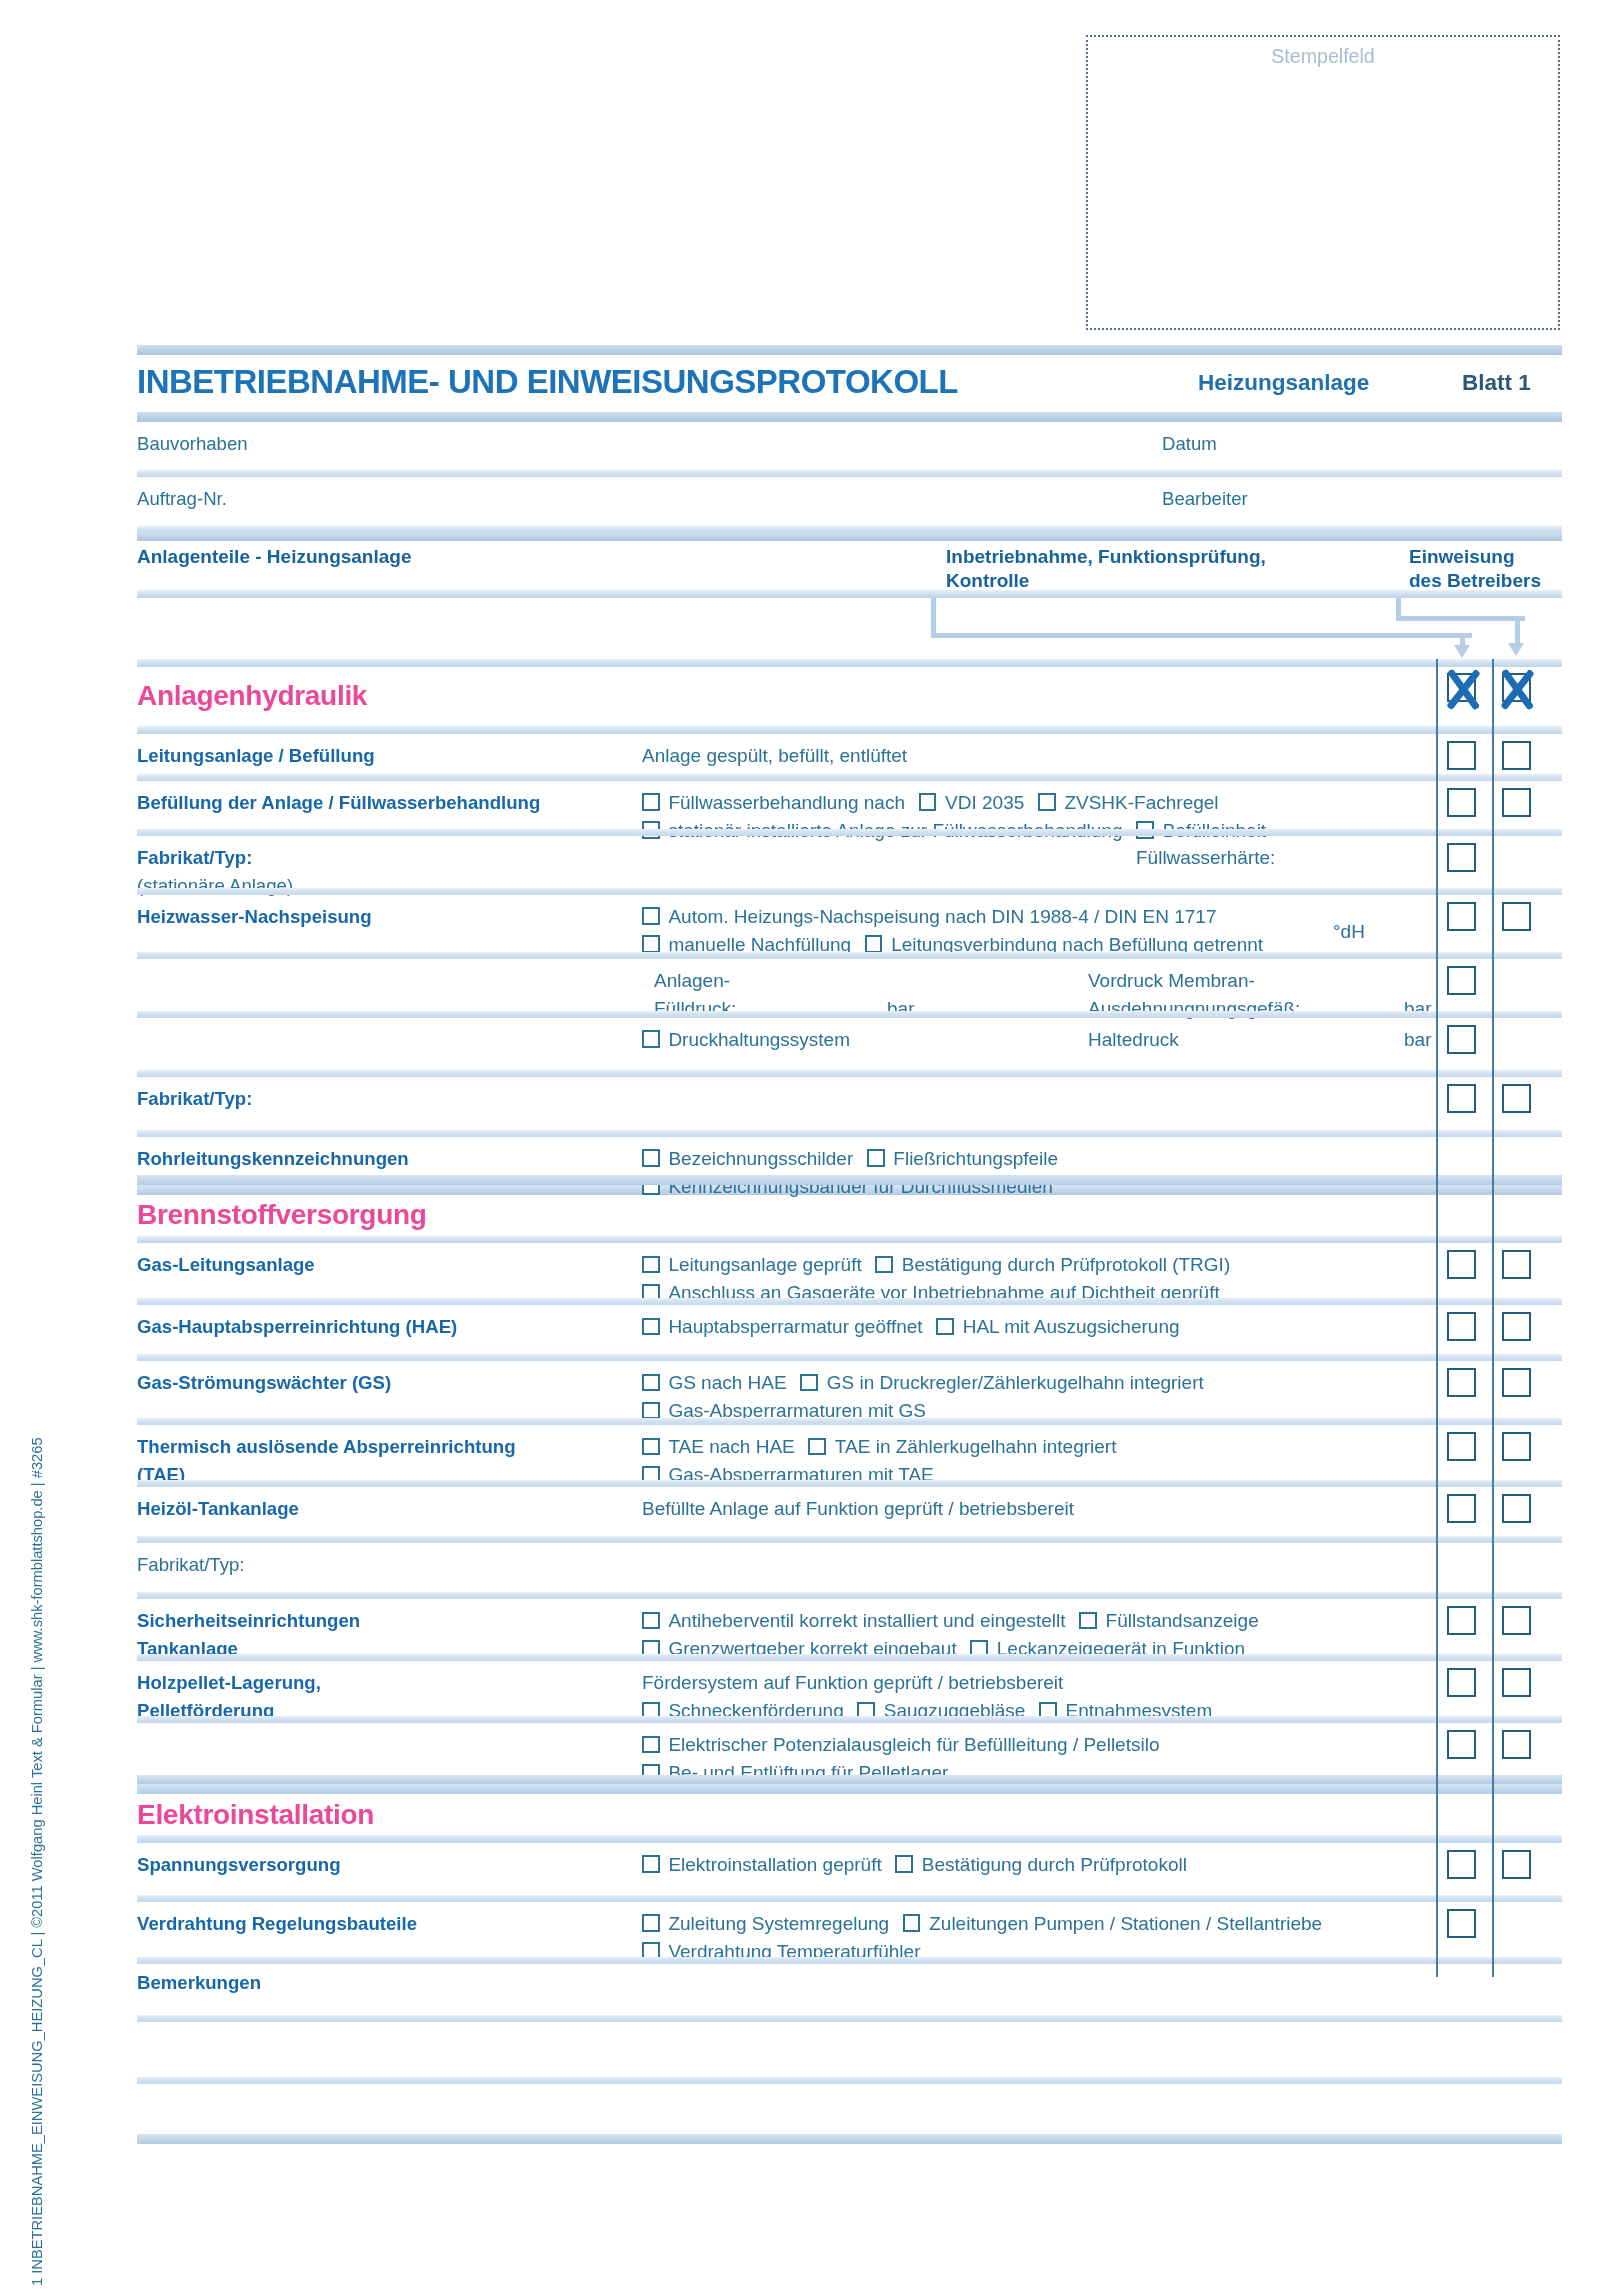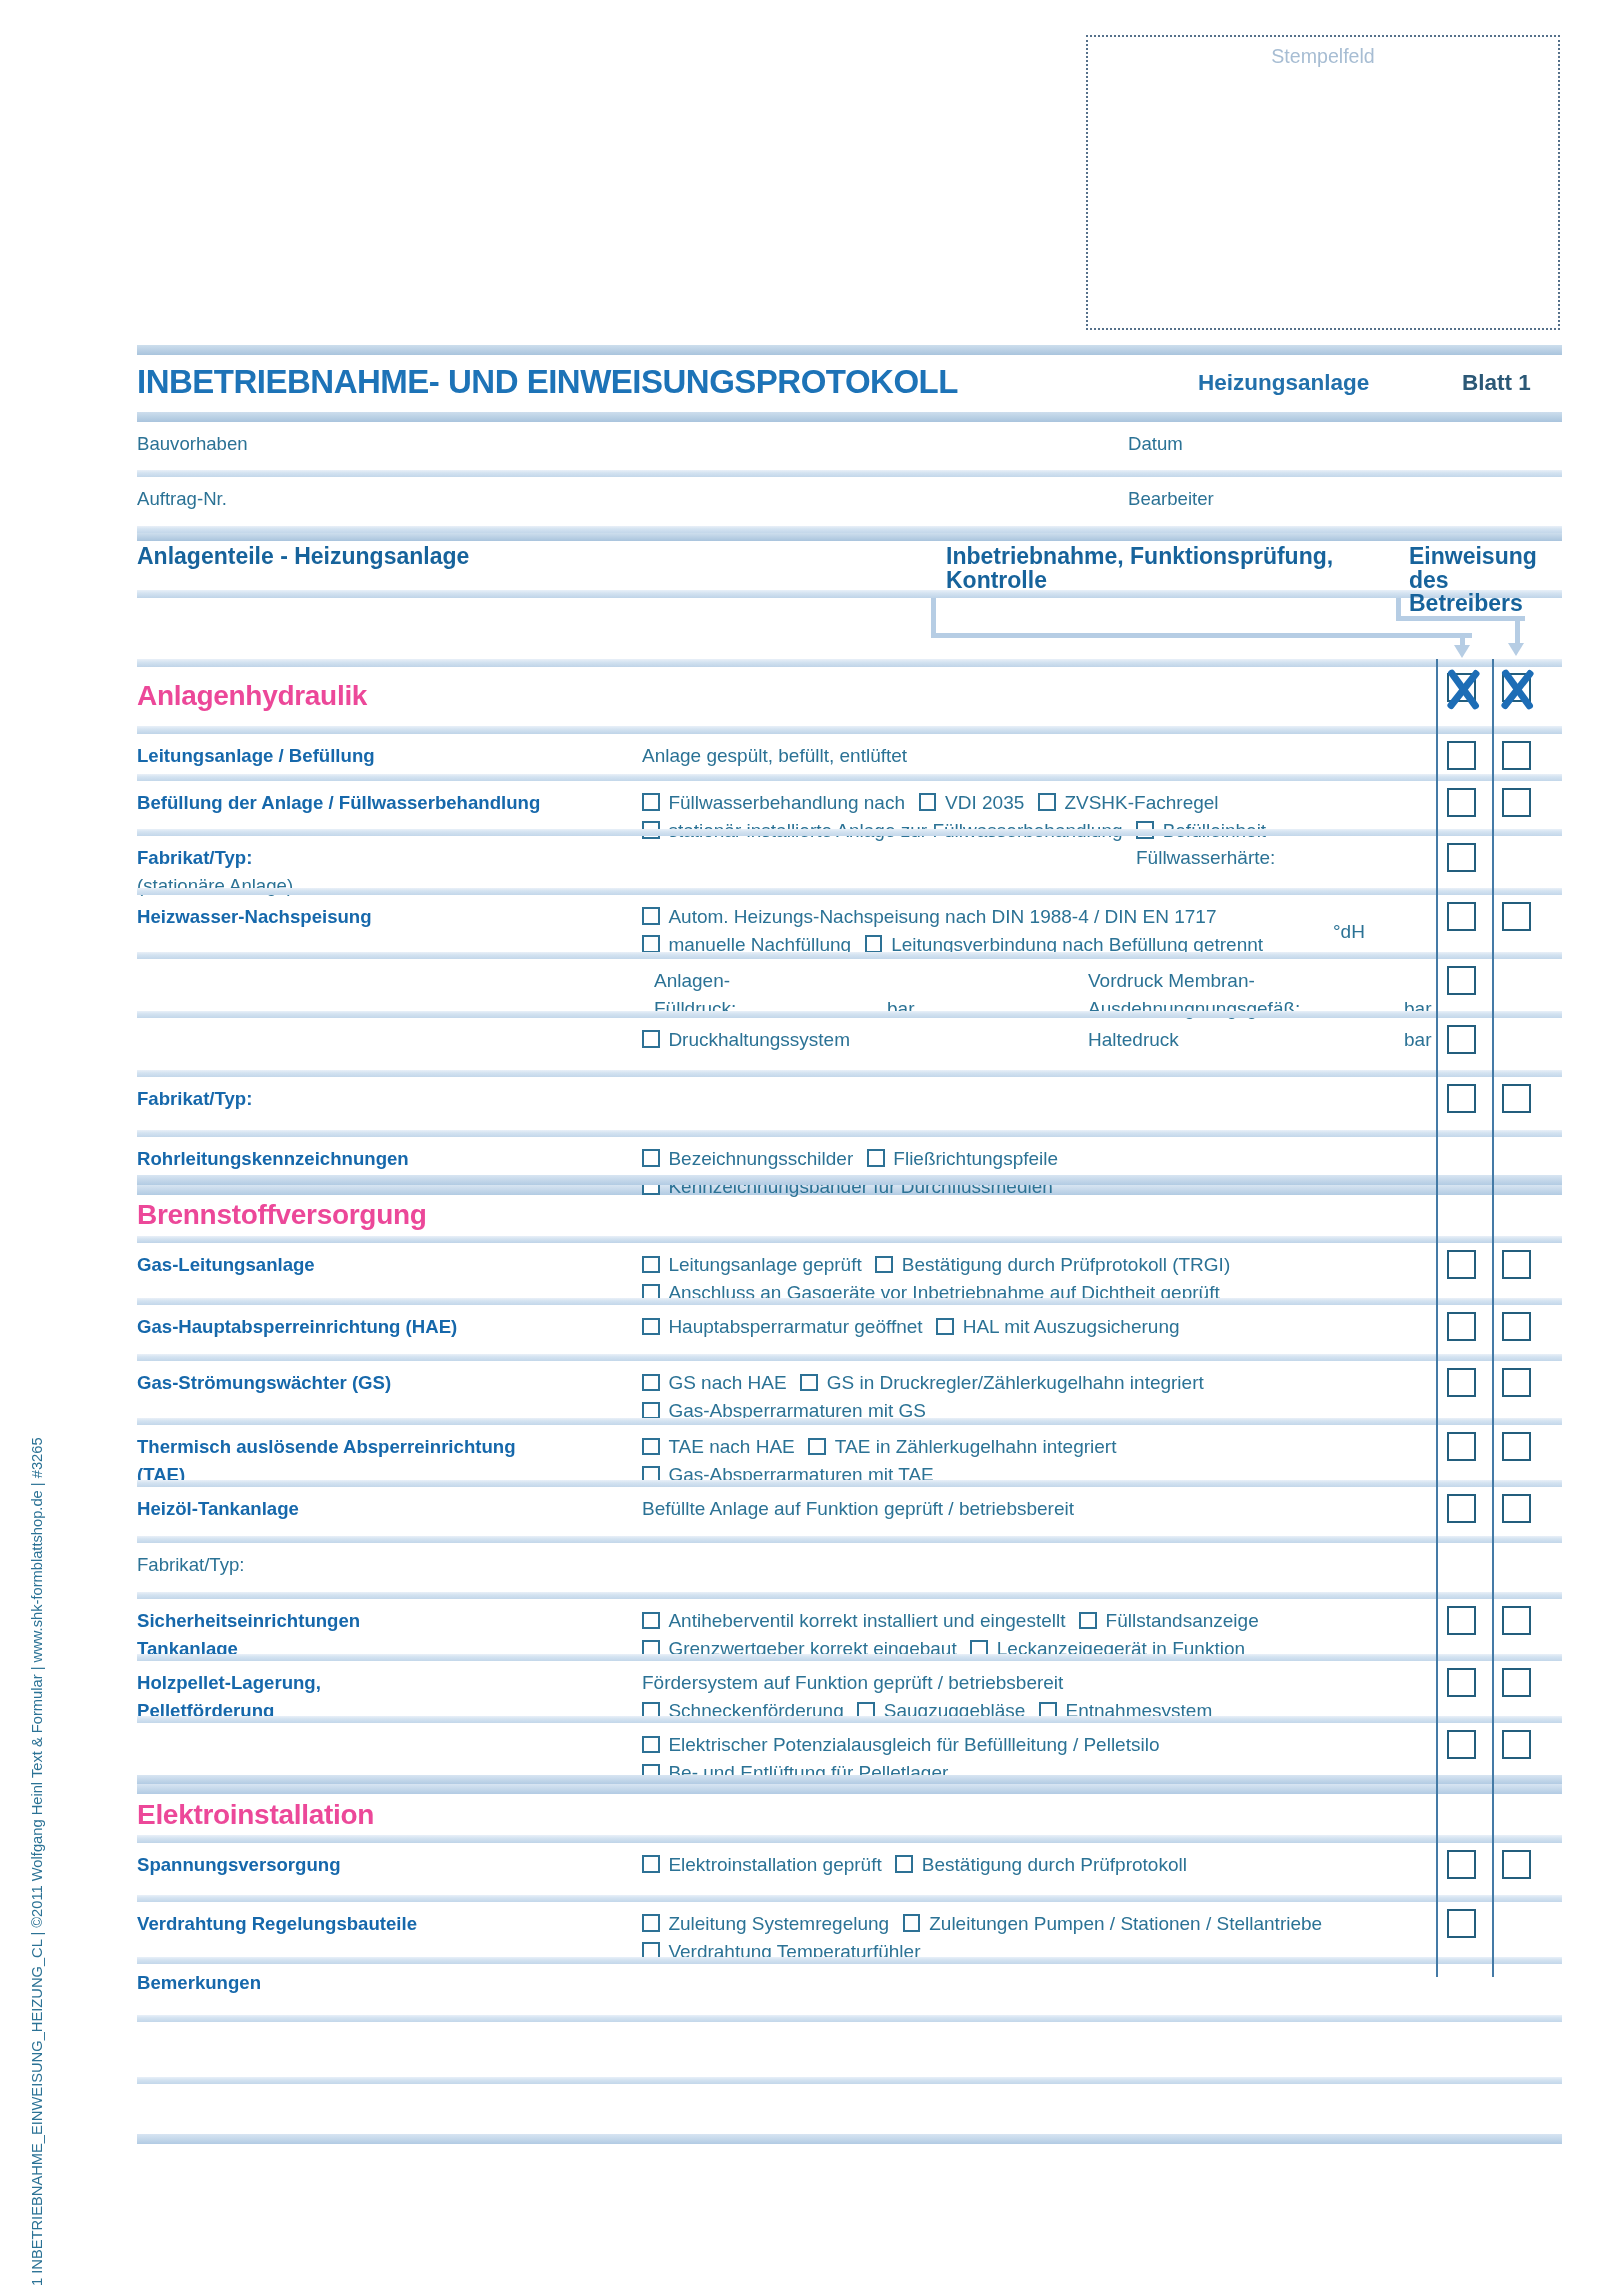--- a/index.html
+++ b/index.html
@@ -27,26 +27,26 @@
   .titlerow{position:relative;height:57px;}
   .maintitle{position:absolute;left:0;top:7.8px;font-size:33px;font-weight:bold;color:#1d73b7;letter-spacing:-0.5px;}
   .systitle{position:absolute;left:1061px;top:15.7px;font-size:22.5px;font-weight:bold;color:#2270ab;}
   .sheettitle{position:absolute;left:1325px;top:15.7px;font-size:22.5px;font-weight:bold;color:#2b5876;}
 
   .fieldrow{position:relative;height:55px;}
   .fieldrow.h57{height:56px;}
   .fieldrow::after{content:"";position:absolute;left:0;right:0;bottom:0;height:6.9px;
         background:linear-gradient(180deg,#e9f0f8 0%,#d4e3f1 40%,#c3d7ea 100%);}
   .flabel{position:absolute;top:11.8px;font-size:18.6px;color:#2b7295;}
-  .fl-a{left:0;} .fl-b{left:991px;text-align:center;}
+  .fl-a{left:0;} .fl-b{left:1025px;text-align:center;}
   .fvalue{position:absolute;top:5.9px;height:39px;}
   .fv-a{left:196px;width:745px;} .fv-b{left:1157px;width:269px;}
 
   .tablehead{position:relative;height:49px;}
-  .th-label{position:absolute;top:3.9px;font-size:23px;font-weight:bold;color:#17639b;line-height:23.5px;}
+  .th-label{position:absolute;top:3.9px;font-size:19px;font-weight:bold;color:#17639b;line-height:23.5px;}
   .th-a{left:0;} .th-b{left:809px;} .th-c{left:1272px;}
 
   
   .bracketzone{position:relative;height:61px;}
   .bz{position:absolute;background:#b6cde4;}
   .tri{position:absolute;width:0;height:0;border-left:8.8px solid transparent;
        border-right:8.8px solid transparent;border-top:13.7px solid #b6cde4;}
 
   
   .vline{position:absolute;width:2px;background:#447aa6;top:314px;height:1318px;}

